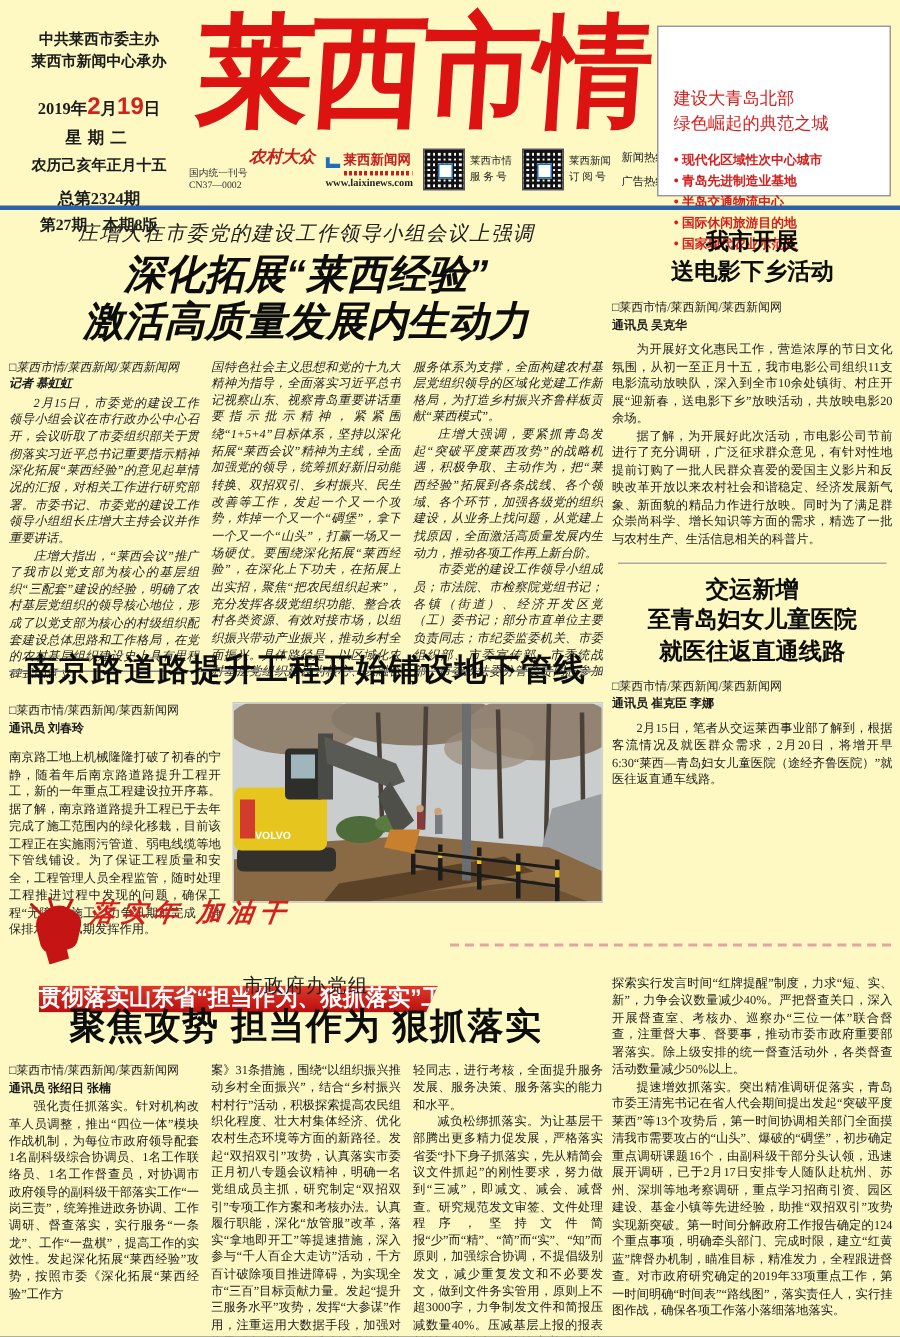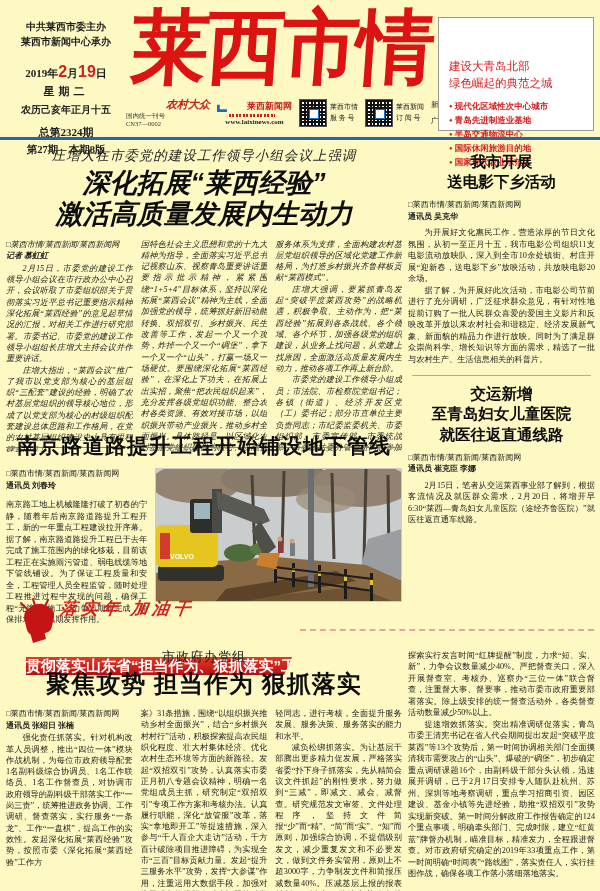--- a/index.html
+++ b/index.html
@@ -15,21 +15,21 @@
   .mh-issue1{font-size:11px;font-weight:bold;margin-top:8px;}
   .mh-issue2{font-size:10.5px;font-weight:bold;margin-top:3px;}
   .mh-title{position:absolute;left:126px;top:2px;width:312px;height:92px;text-align:center;
             font-size:78px;line-height:92px;font-weight:900;color:#dd1312;letter-spacing:-3px;
             font-family:"Liberation Serif",serif;transform:skew(-4deg) scaleY(1.04);white-space:nowrap;}
   .mh-logos{position:absolute;left:126px;top:97px;width:308px;display:flex;align-items:center;gap:7px;}
   .press-logo{text-align:left;}
   .press-name{color:#c5221f;font-size:11px;font-weight:900;font-style:italic;white-space:nowrap;margin-left:40px;}
   .press-code{font-size:6.5px;line-height:1.3;color:#333;white-space:nowrap;}
   .site-logo{text-align:center;}
-  .site-row{display:flex;align-items:center;gap:20px;}
+  .site-row{display:flex;align-items:center;gap:2px;}
   .l-icon{width:10px;height:11px;background:#1d6fbe;clip-path:polygon(0 35%,28% 35%,28% 75%,100% 75%,100% 100%,0 100%);}
   .site-name{color:#c5221f;font-size:9px;font-weight:900;white-space:nowrap;}
   .site-sub{height:3px;margin:1px 0 1px 12px;background:repeating-linear-gradient(90deg,#c5221f 0 2px,transparent 2px 3.5px);width:46px;}
   .site-url{font-size:7px;font-weight:bold;color:#222;white-space:nowrap;}
   .qr-wrap{display:flex;align-items:center;gap:3px;}
   .qr{width:26px;height:26px;border:1px solid #555;position:relative;
       background-image:linear-gradient(90deg,#111 30%,transparent 30%,transparent 55%,#111 55%,#111 80%,transparent 80%),
                        linear-gradient(#111 30%,transparent 30%,transparent 55%,#111 55%,#111 80%,transparent 80%);
       background-size:7px 7px;background-color:#fff;}
   .qr::after{content:"";position:absolute;left:9px;top:9px;width:8px;height:8px;background:#fff;border:1px solid #1d6fbe;}

